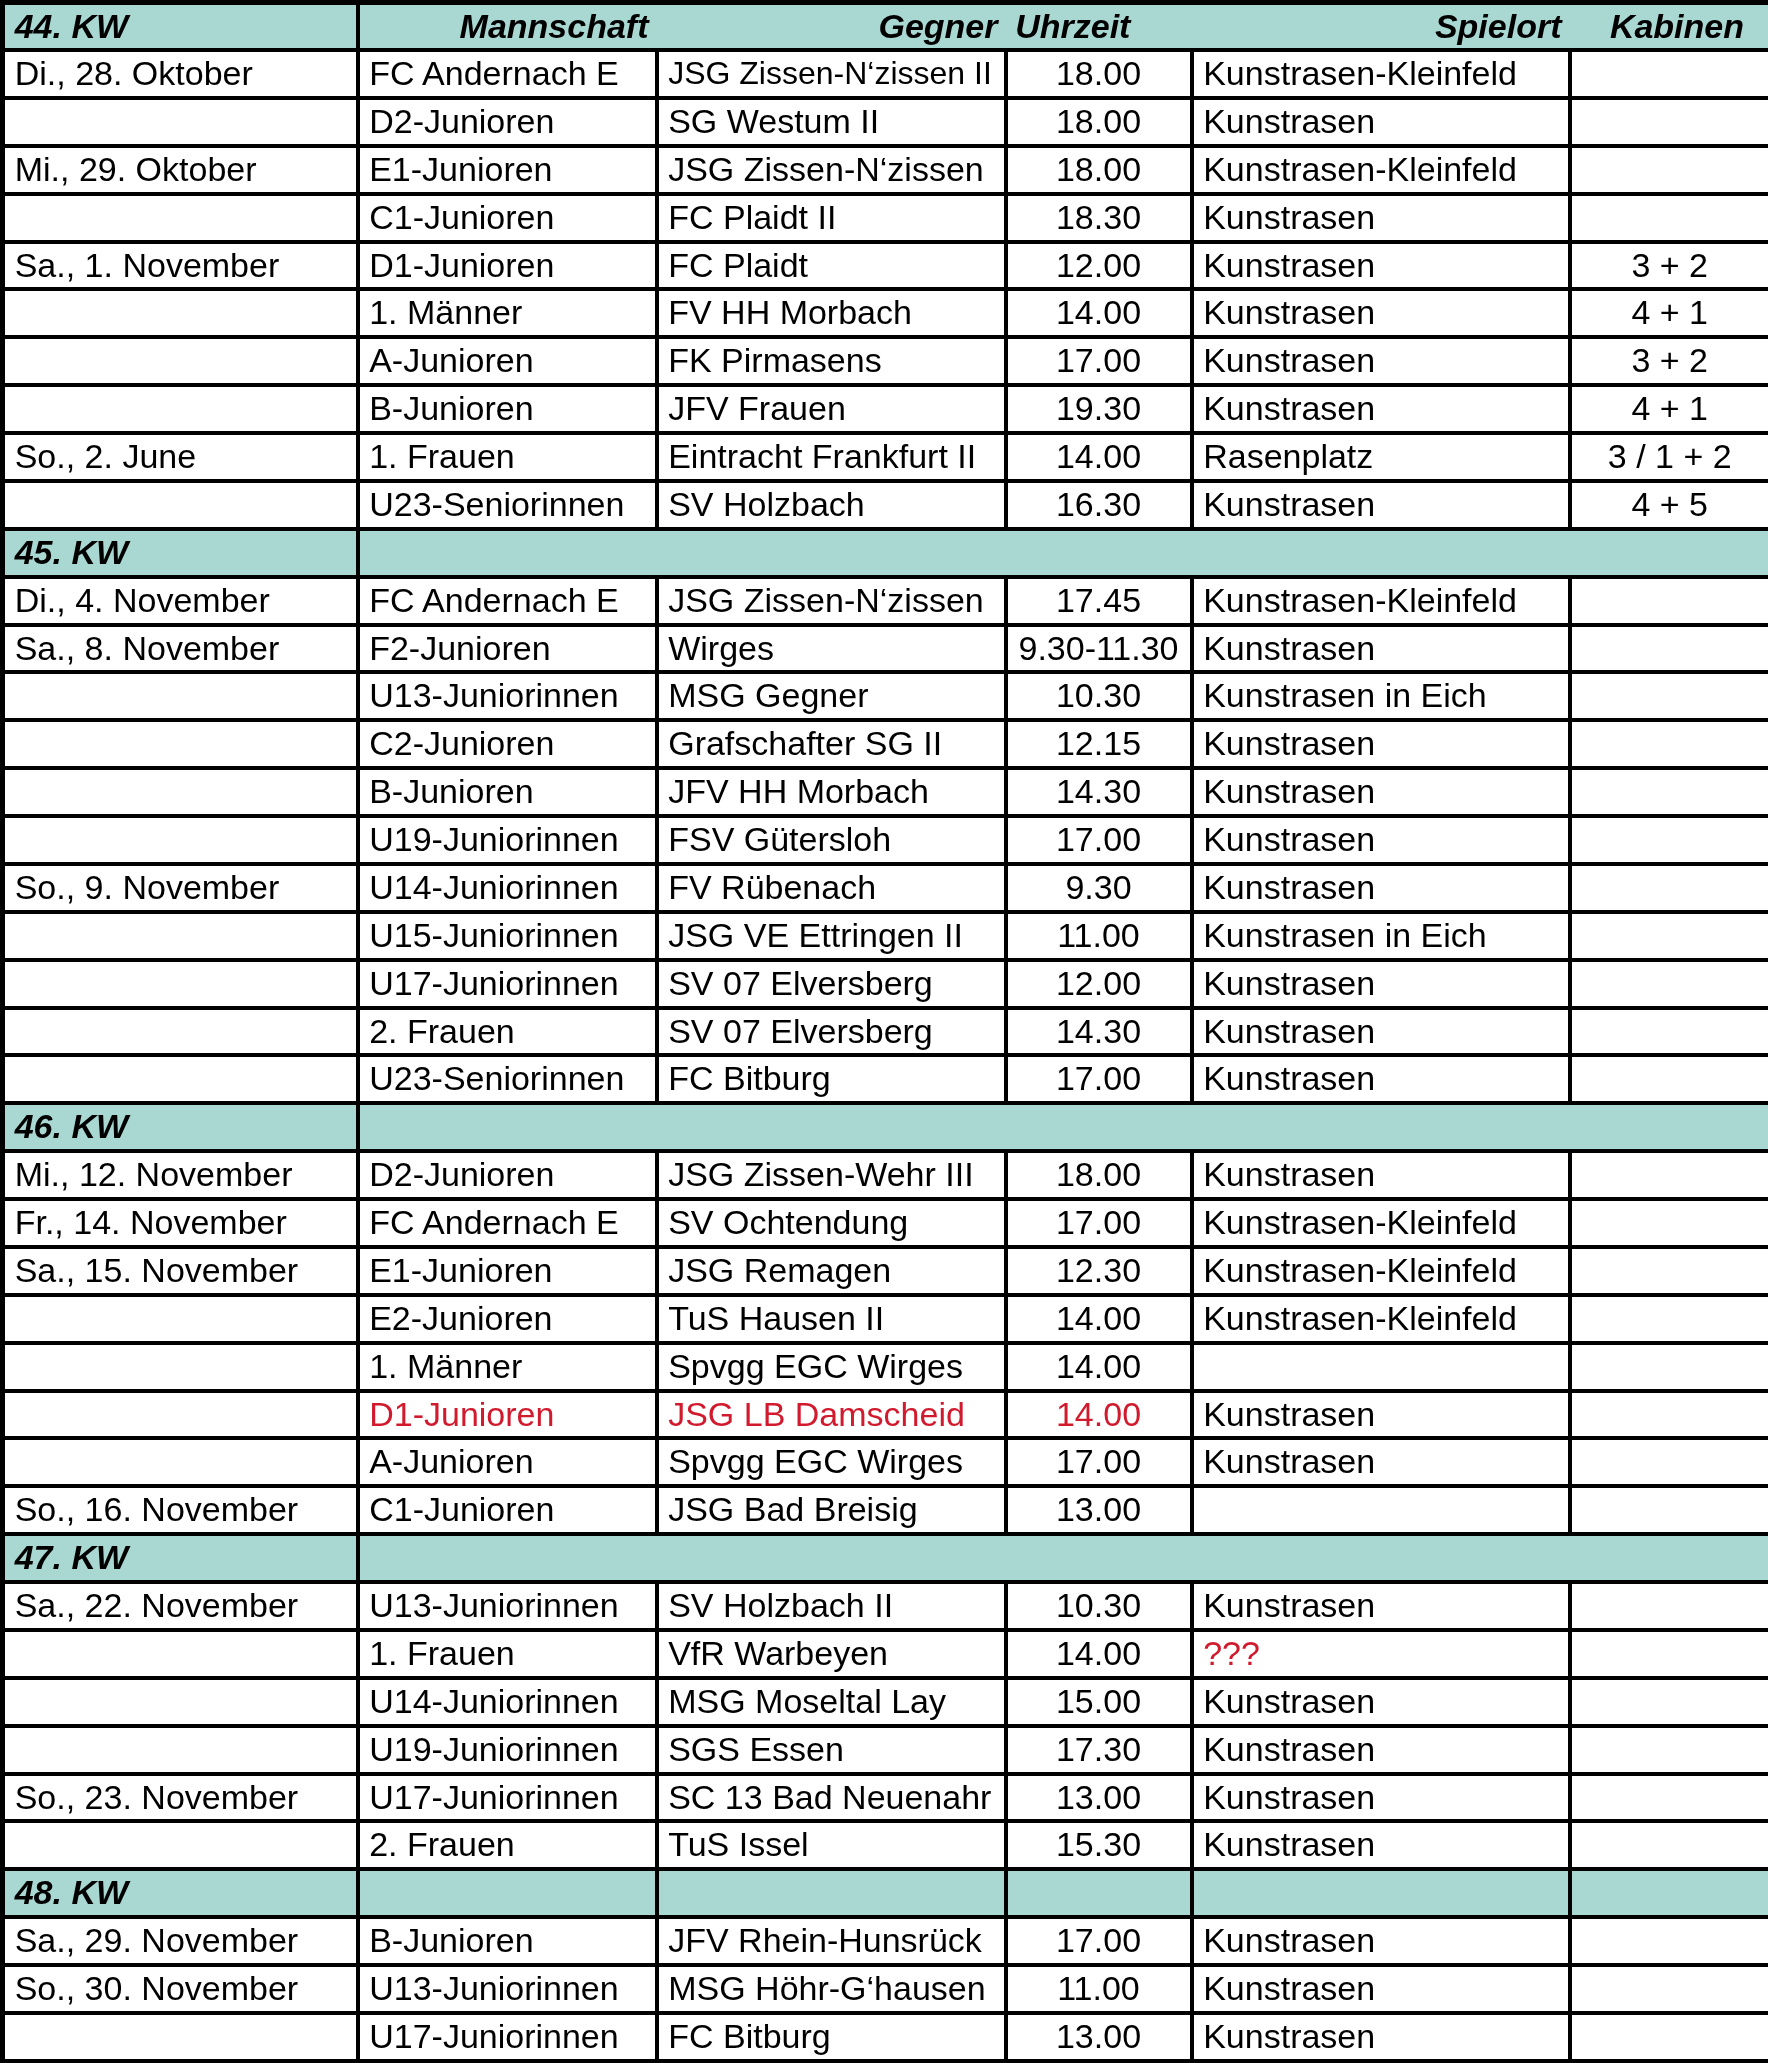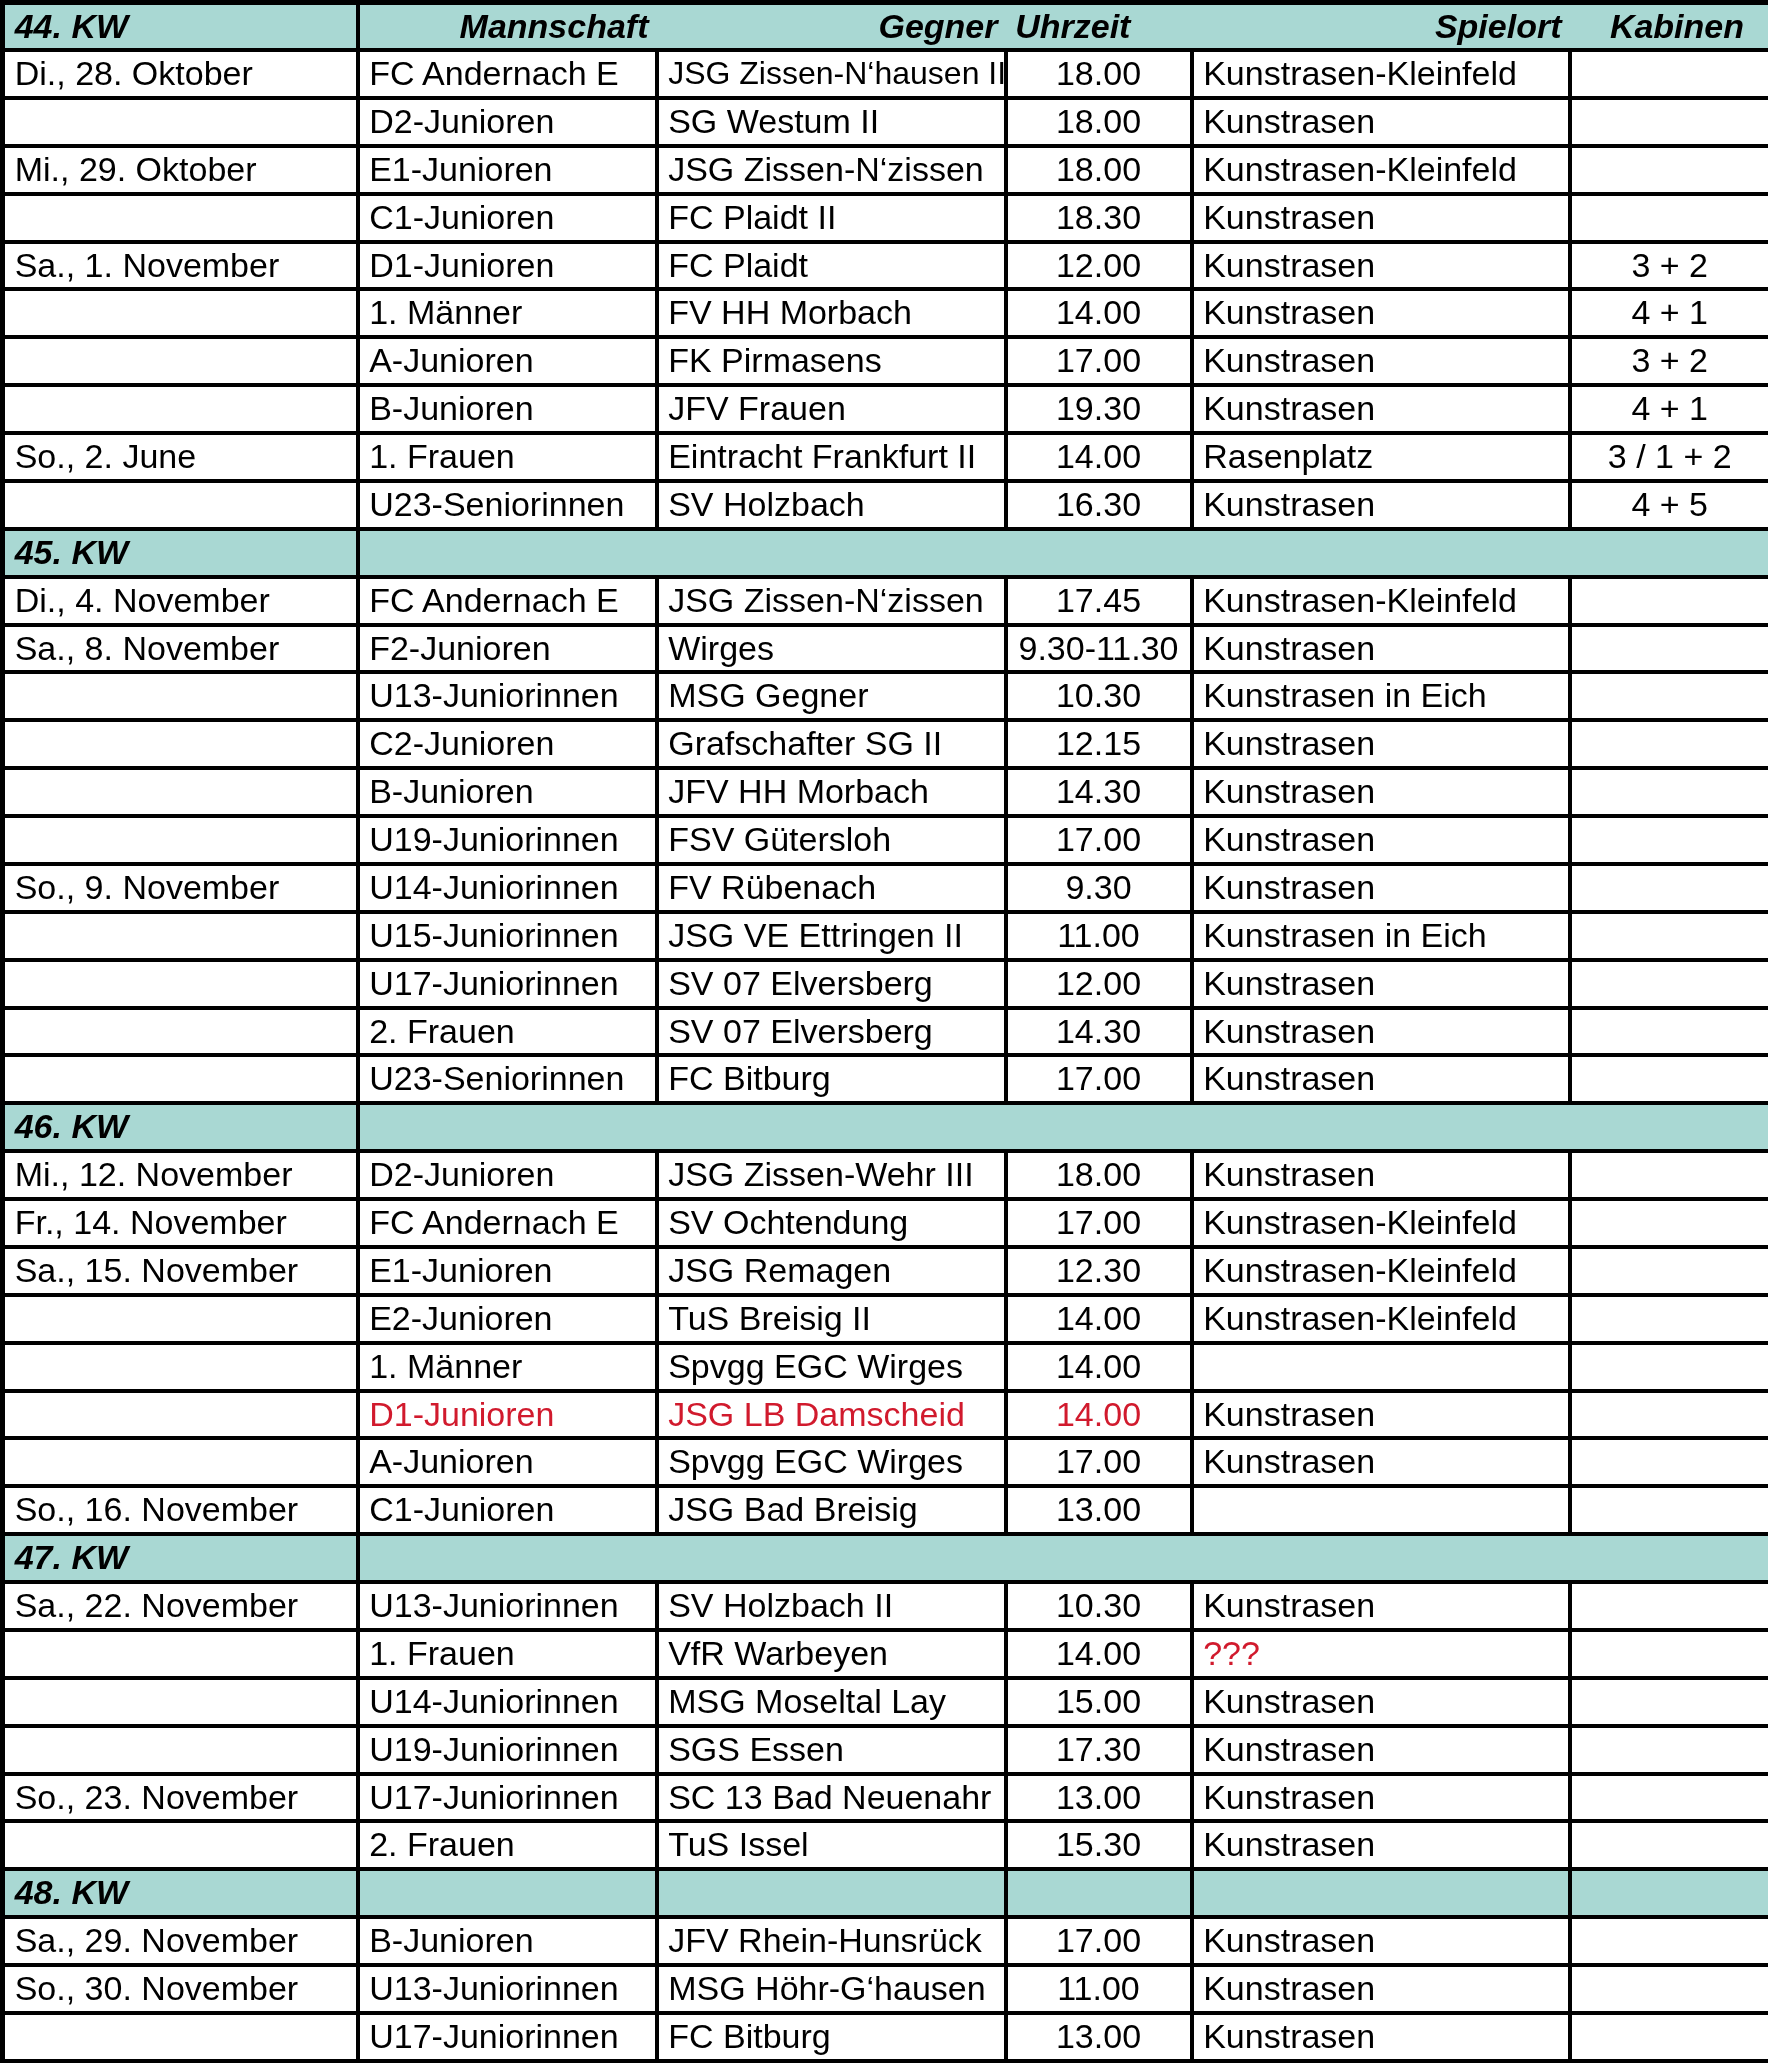--- a/index.html
+++ b/index.html
@@ -69,21 +69,21 @@
       <th class="nl nr">Gegner</th>
       <th class="nl nr h-time">Uhrzeit</th>
       <th class="nl nr">Spielort</th>
       <th class="nl h-cab">Kabinen</th>
     </tr>
   </thead>
   <tbody id="schedule-body">
       <tr>
         <td class="c-date">Di., 28. Oktober</td>
         <td class="c-team">FC Andernach E</td>
-        <td class="c-opp" style="font-size: 32px;">JSG Zissen-N‘hausen II</td>
+        <td class="c-opp" style="font-size: 32px;">JSG Zissen-N‘zissen II</td>
         <td class="c-time">18.00</td>
         <td class="c-venue">Kunstrasen-Kleinfeld</td>
         <td class="c-cab"></td>
       </tr>
       <tr>
         <td class="c-date"></td>
         <td class="c-team">D2-Junioren</td>
         <td class="c-opp">SG Westum II</td>
         <td class="c-time">18.00</td>
         <td class="c-venue">Kunstrasen</td>
@@ -269,21 +269,21 @@
         <td class="c-date">Sa., 15. November</td>
         <td class="c-team">E1-Junioren</td>
         <td class="c-opp">JSG Remagen</td>
         <td class="c-time">12.30</td>
         <td class="c-venue">Kunstrasen-Kleinfeld</td>
         <td class="c-cab"></td>
       </tr>
       <tr>
         <td class="c-date"></td>
         <td class="c-team">E2-Junioren</td>
-        <td class="c-opp">TuS Breisig II</td>
+        <td class="c-opp">TuS Hausen II</td>
         <td class="c-time">14.00</td>
         <td class="c-venue">Kunstrasen-Kleinfeld</td>
         <td class="c-cab"></td>
       </tr>
       <tr>
         <td class="c-date"></td>
         <td class="c-team">1. Männer</td>
         <td class="c-opp">Spvgg EGC Wirges</td>
         <td class="c-time">14.00</td>
         <td class="c-venue"></td>

